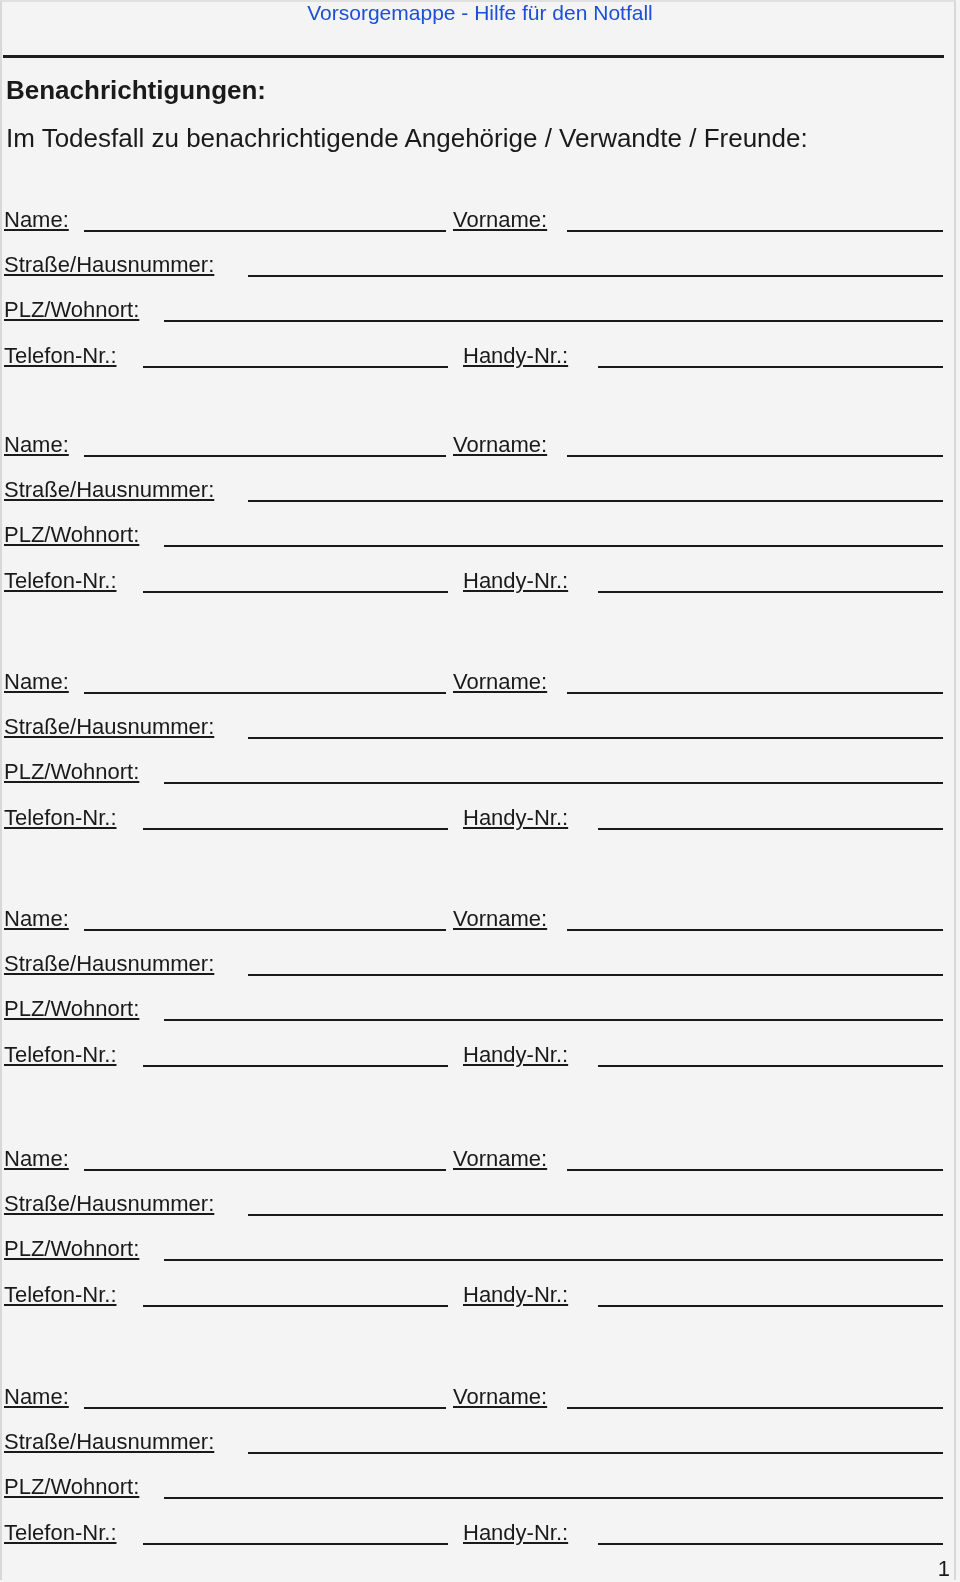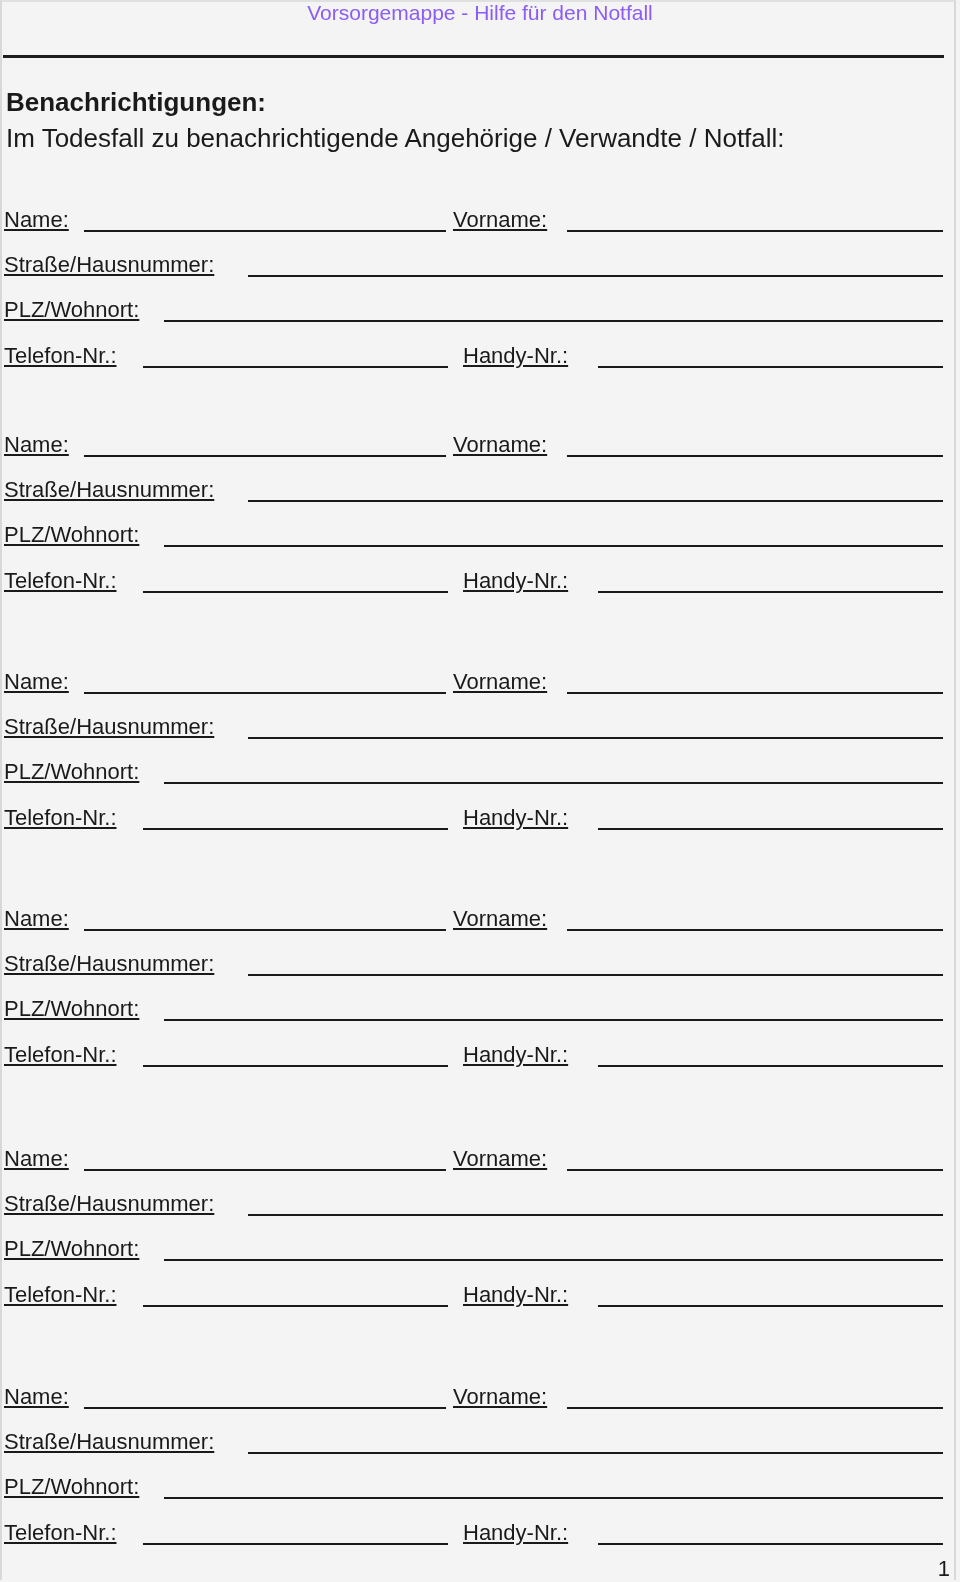--- a/index.html
+++ b/index.html
@@ -8,27 +8,27 @@
     background: #f4f4f4; color: #1a1a1a;
     font-family: "Liberation Sans", sans-serif;
   }
   .page-border {
     position: absolute; left: 0; top: 0; width: 956px; height: 1580px;
     border-left: 2px solid #d8d8d8; border-right: 2px solid #d8d8d8; border-top: 2px solid #e0e0e0;
     box-sizing: border-box; pointer-events: none;
   }
   .running-header {
     position: absolute; left: 0; width: 960px; top: 0px; text-align: center;
-    font-size: 21px; line-height: 26px; color: #8b5cf6;
+    font-size: 21px; line-height: 26px; color: #1d4ed8;
   }
   .header-rule {
     position: absolute; left: 3px; top: 55px; width: 941px; height: 3px; background: #1e1e1e;
   }
   .section-title {
-    position: absolute; left: 6px; top: 74px; font-size: 26px; font-weight: bold; line-height: 32px; margin-top: 12px;
+    position: absolute; left: 6px; top: 74px; font-size: 26px; font-weight: bold; line-height: 32px;
   }
   .section-subtitle {
     position: absolute; left: 6px; top: 121px; font-size: 26px; line-height: 34px;
   }
   .lbl {
     position: absolute; font-size: 22px; line-height: 26px; white-space: nowrap; text-decoration: underline;
   }
   .line {
     position: absolute; height: 2px; background: #1a1a1a;
   }
@@ -38,21 +38,21 @@
 </style>
 </head>
 <body>
 
 <div class="page-border"></div>
 
 <div class="running-header">Vorsorgemappe - Hilfe für den Notfall</div>
 <div class="header-rule"></div>
 
 <div class="section-title">Benachrichtigungen:</div>
-<div class="section-subtitle">Im Todesfall zu benachrichtigende Angehörige / Verwandte / Notfall:</div>
+<div class="section-subtitle">Im Todesfall zu benachrichtigende Angehörige / Verwandte / Freunde:</div>
 
 <div id="contacts">
     <div>
       <div class="lbl" style="left: 4px; top: 207px;">Name:</div>
       <div class="line" style="left: 84px; width: 362px; top: 230px;"></div>
       <div class="lbl" style="left: 453px; top: 207px;">Vorname:</div>
       <div class="line" style="left: 567px; width: 376px; top: 230px;"></div>
       <div class="lbl" style="left: 4px; top: 252px;">Straße/Hausnummer:</div>
       <div class="line" style="left: 248px; width: 695px; top: 275px;"></div>
       <div class="lbl" style="left: 4px; top: 297px;">PLZ/Wohnort:</div>

